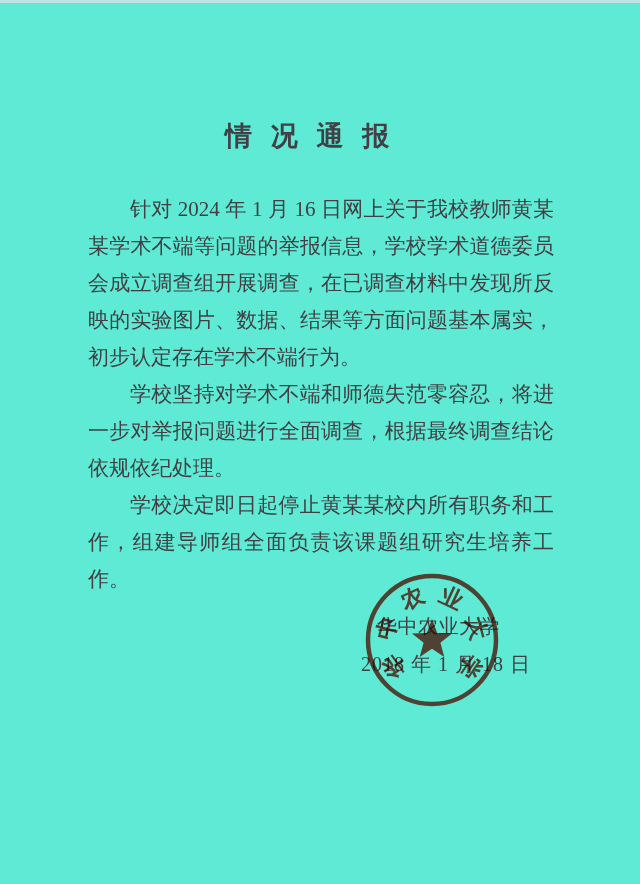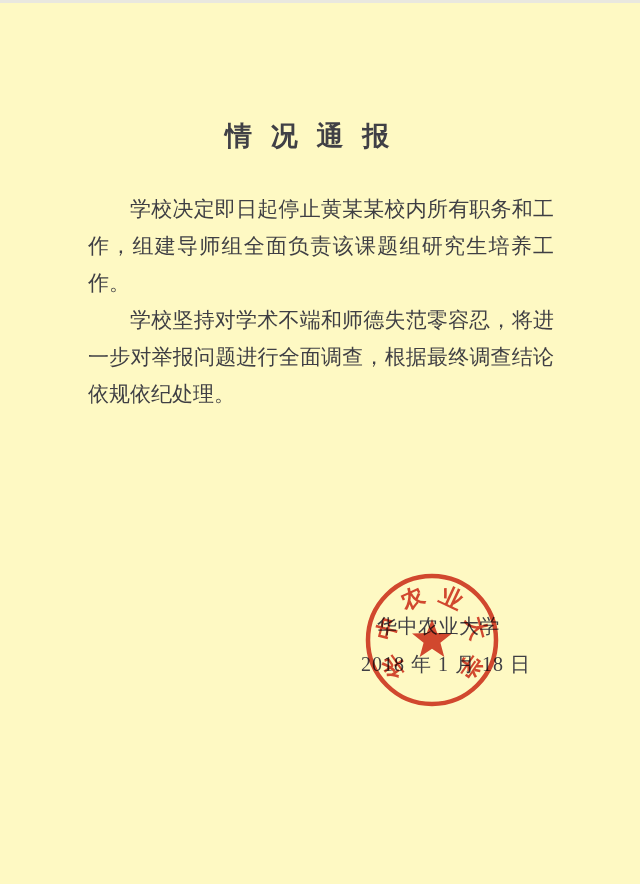--- a/index.html
+++ b/index.html
@@ -4,21 +4,21 @@
 <style>
   html, body {
     margin: 0;
     padding: 0;
     background: #ffffff;
   }
   .page {
     position: relative;
     width: 640px;
     height: 884px;
-    background: #fef9c3;
+    background: #5eead4;
     overflow: hidden;
     font-family: "Liberation Serif", "DejaVu Serif", serif;
     color: #3d3d42;
   }
   .scan-edge {
     position: absolute;
     top: 0; left: 0;
     width: 100%; height: 3px;
     background: #e2e2e8;
     opacity: 0.75;
@@ -95,22 +95,23 @@
 </head>
 <body>
 
 <div class="page">
 
   <div class="scan-edge"></div>
 
   <h1 class="title">情 况 通 报</h1>
 
   <div class="body-text">
+    <p>针对 2024 年 1 月 16 日网上关于我校教师黄某某学术不端等问题的举报信息，学校学术道德委员会成立调查组开展调查，在已调查材料中发现所反映的实验图片、数据、结果等方面问题基本属实，初步认定存在学术不端行为。</p>
+    <p>学校坚持对学术不端和师德失范零容忍，将进一步对举报问题进行全面调查，根据最终调查结论依规依纪处理。</p>
     <p>学校决定即日起停止黄某某校内所有职务和工作，组建导师组全面负责该课题组研究生培养工作。</p>
-    <p>学校坚持对学术不端和师德失范零容忍，将进一步对举报问题进行全面调查，根据最终调查结论依规依纪处理。</p>
   </div>
 
   <div class="signature">华中农业大学</div>
 
   <div class="date">2018 年 1 月 18 日</div>
 
   <svg class="seal" viewBox="0 0 140 140">
     <circle class="seal-ring" cx="70" cy="70" r="64"></circle>
     <polygon class="seal-star" points="70,49 75.2,62.9 90,63.5 78.4,72.7 82.3,87 70,78.8 57.7,87 61.6,72.7 50,63.5 64.8,62.9"></polygon>
     <text class="seal-char" x="32.3" y="96.4" text-anchor="middle" dominant-baseline="central" transform="rotate(-125 32.3 96.4)">华</text>

